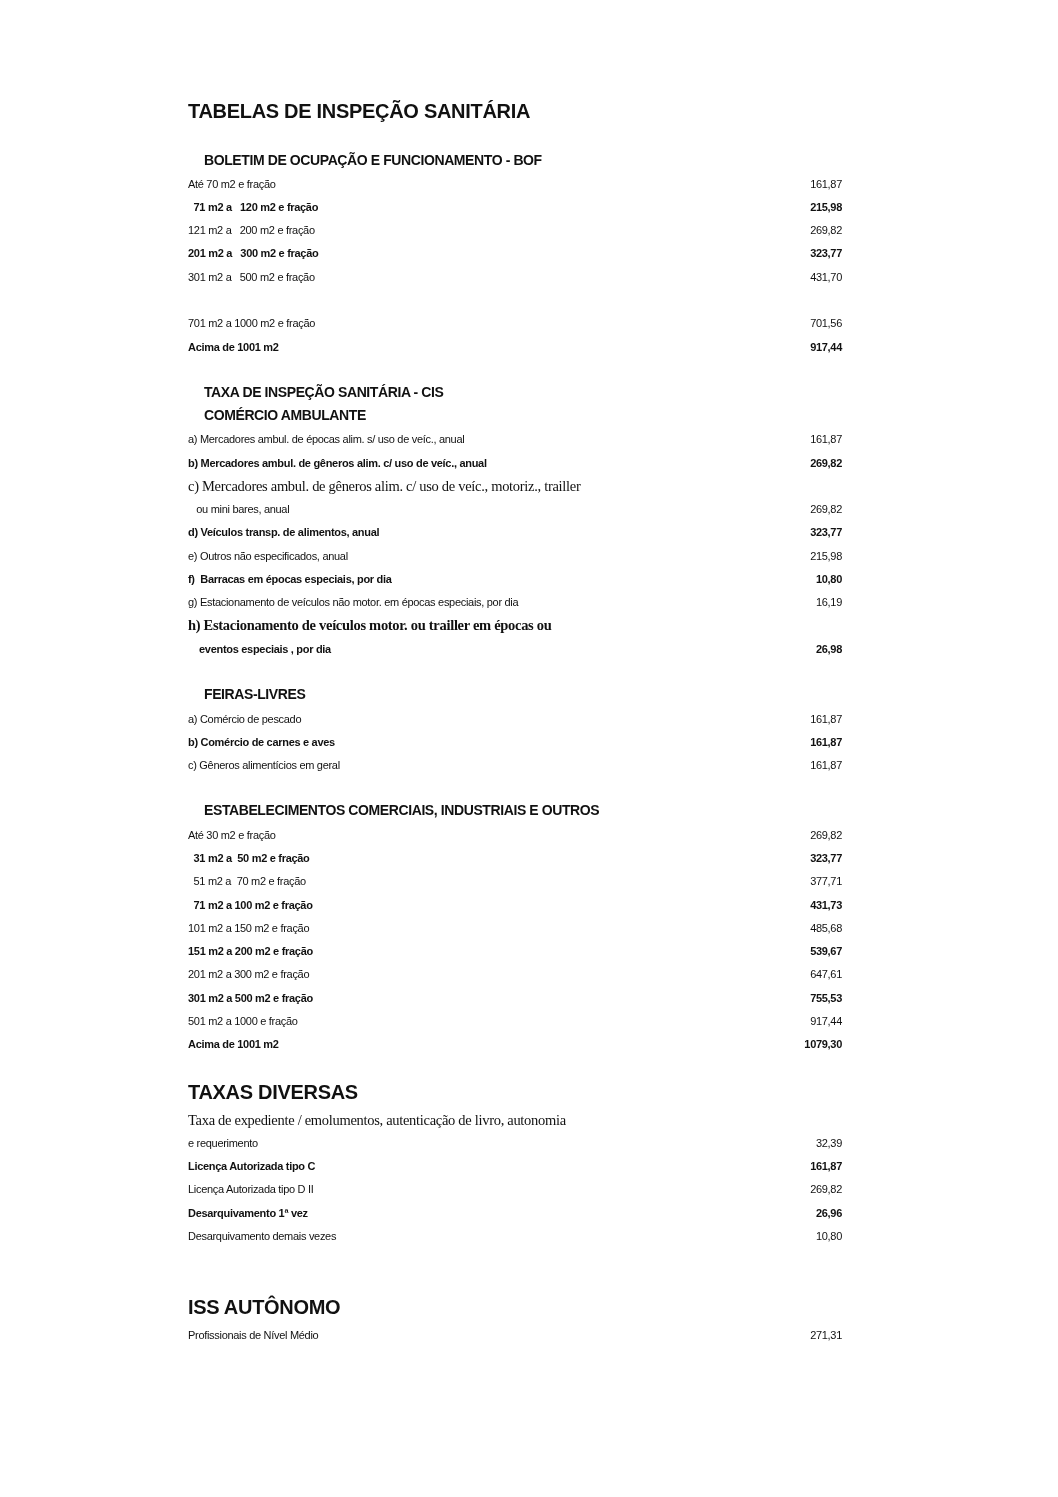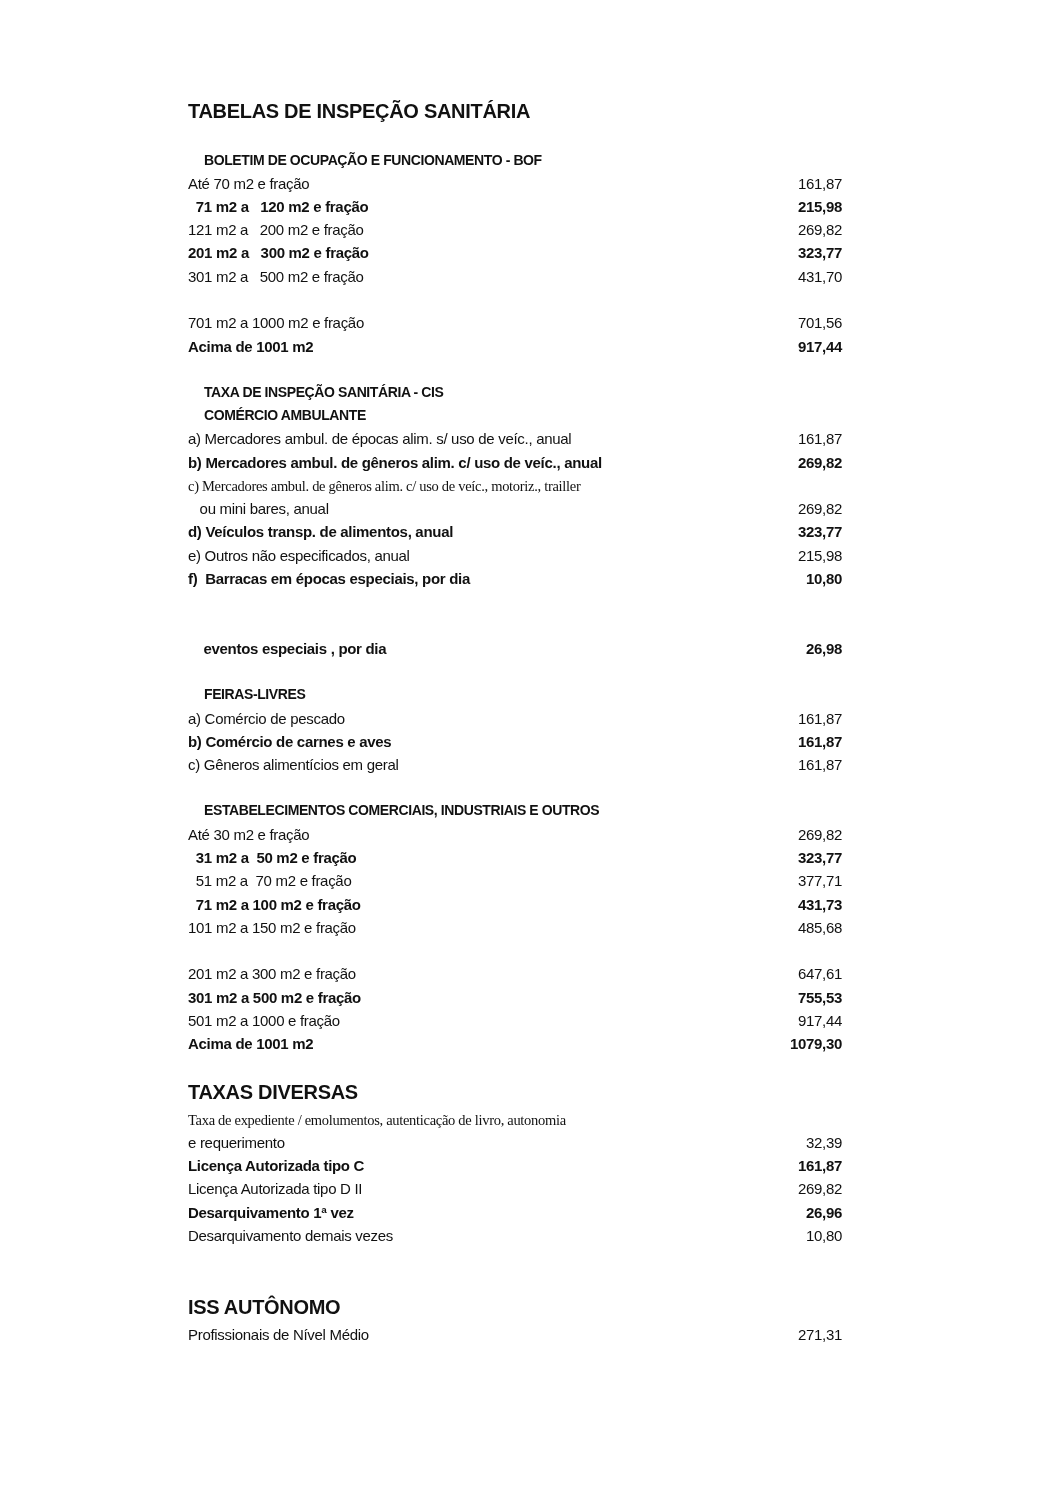--- a/index.html
+++ b/index.html
@@ -2,21 +2,21 @@
 <html><head>
 <meta charset="utf-8">
 <style>
   html, body { margin: 0; padding: 0; background: #ffffff; }
   body { width: 1058px; height: 1497px; position: relative; overflow: hidden;
          font-family: "Liberation Sans", "DejaVu Sans", sans-serif; color: #111; }
   .page { position: absolute; left: 0; top: 0; width: 1020px; height: 1497px; background: #fff; }
   .title { position: absolute; left: 188px; top: 100px; font-size: 20px; font-weight: bold; letter-spacing: -0.3px; }
   .h2 { position: absolute; left: 188px; font-size: 20px; font-weight: bold; letter-spacing: -0.3px; }
   .sec { position: absolute; left: 188px; font-size: 14px; font-weight: bold; letter-spacing: -0.4px; margin-left: 16px; }
-  .row { position: absolute; left: 188px; width: 654px; height: 20px; font-size: 15px; line-height: 20px; }
+  .row { position: absolute; left: 188px; width: 654px; height: 20px; font-size: 11px; line-height: 20px; }
   .row .lbl { position: absolute; left: 0; top: 0; white-space: pre; letter-spacing: -0.3px; }
   .row .val { position: absolute; right: 0; top: 0; text-align: right; letter-spacing: -0.3px; }
   .row.b { font-weight: bold; }
   .cont { position: absolute; left: 188px; font-size: 14.5px; line-height: 20px; white-space: pre; letter-spacing: -0.3px; font-family: Liberation Serif, serif; }
   .cont.b { font-weight: bold; }
 </style>
 </head>
 <body>
 
 <div class="page">
@@ -73,20 +73,25 @@
       <span class="val">323,77</span>
     </div>
   <div class="row" style="top:546px">
       <span class="lbl">e) Outros não especificados, anual</span>
       <span class="val">215,98</span>
     </div>
   <div class="row b" style="top:569px">
       <span class="lbl">f)  Barracas em épocas especiais, por dia</span>
       <span class="val">10,80</span>
     </div>
+  <div class="row" style="top:592px">
+      <span class="lbl">g) Estacionamento de veículos não motor. em épocas especiais, por dia</span>
+      <span class="val">16,19</span>
+    </div>
+  <div class="cont b" style="top:615px">h) Estacionamento de veículos motor. ou trailler em épocas ou</div>
   <div class="row b" style="top:639px">
       <span class="lbl">    eventos especiais , por dia</span>
       <span class="val">26,98</span>
     </div>
 
   <div class="sec" style="top:686px">FEIRAS-LIVRES</div>
   <div class="row" style="top:709px">
       <span class="lbl">a) Comércio de pescado</span>
       <span class="val">161,87</span>
     </div>
@@ -112,20 +117,24 @@
       <span class="lbl">  51 m2 a  70 m2 e fração</span>
       <span class="val">377,71</span>
     </div>
   <div class="row b" style="top:895px">
       <span class="lbl">  71 m2 a 100 m2 e fração</span>
       <span class="val">431,73</span>
     </div>
   <div class="row" style="top:918px">
       <span class="lbl">101 m2 a 150 m2 e fração</span>
       <span class="val">485,68</span>
+    </div>
+  <div class="row b" style="top:941px">
+      <span class="lbl">151 m2 a 200 m2 e fração</span>
+      <span class="val">539,67</span>
     </div>
   <div class="row" style="top:964px">
       <span class="lbl">201 m2 a 300 m2 e fração</span>
       <span class="val">647,61</span>
     </div>
   <div class="row b" style="top:988px">
       <span class="lbl">301 m2 a 500 m2 e fração</span>
       <span class="val">755,53</span>
     </div>
   <div class="row" style="top:1011px">

